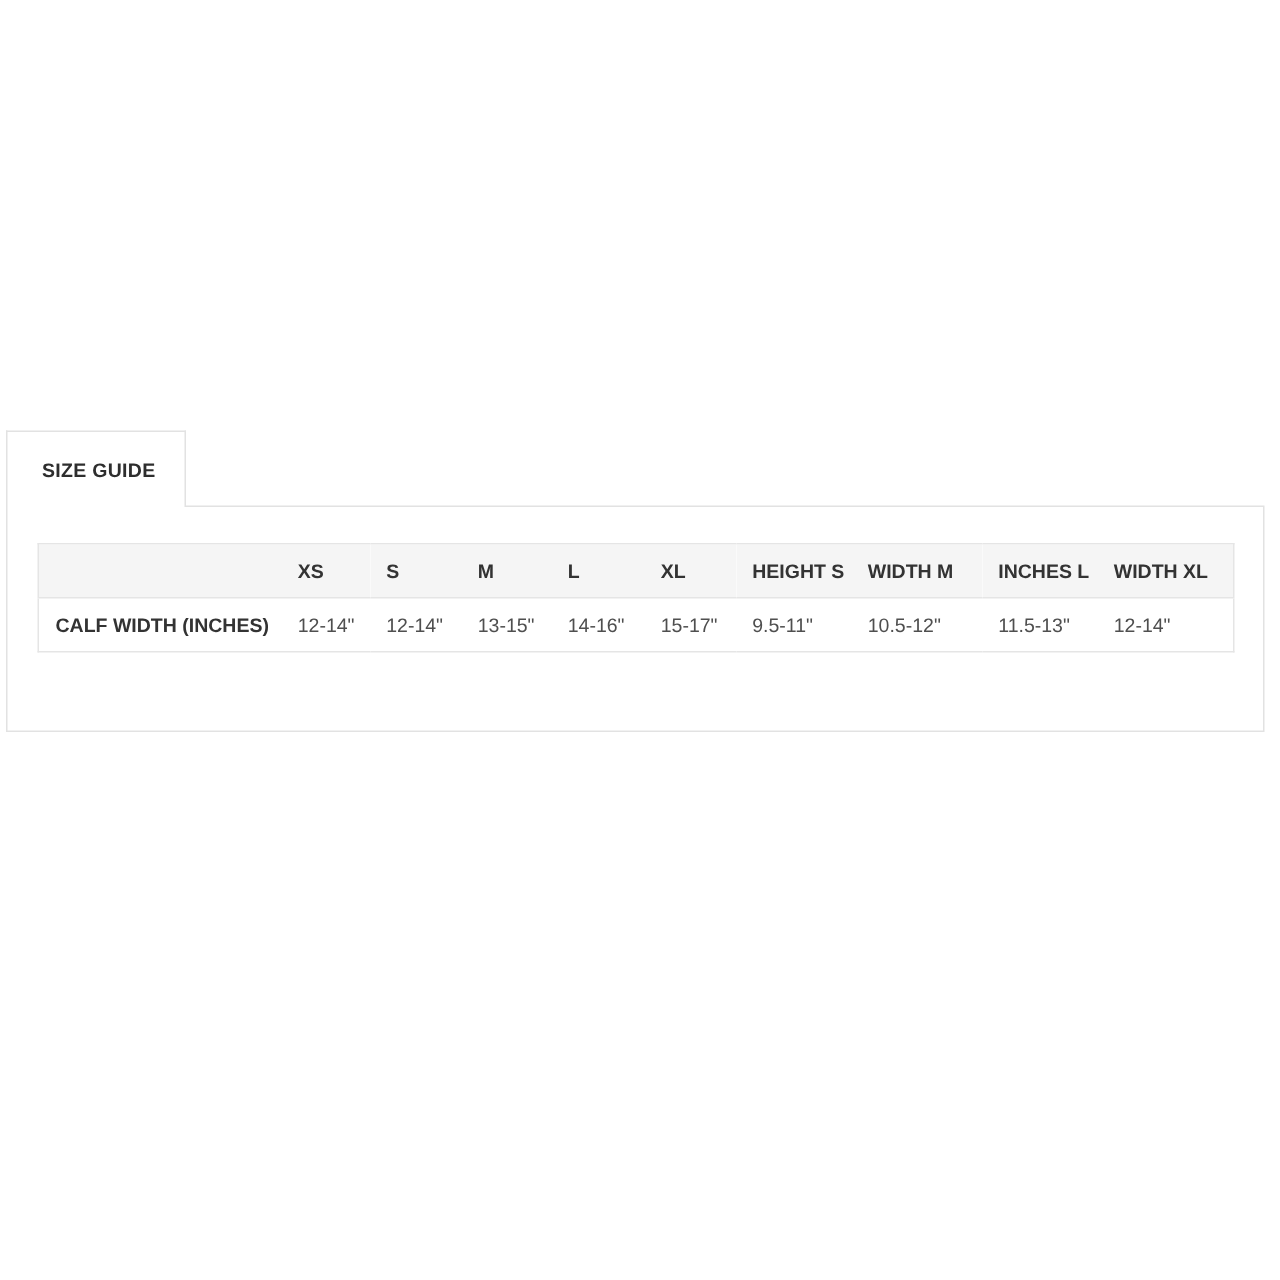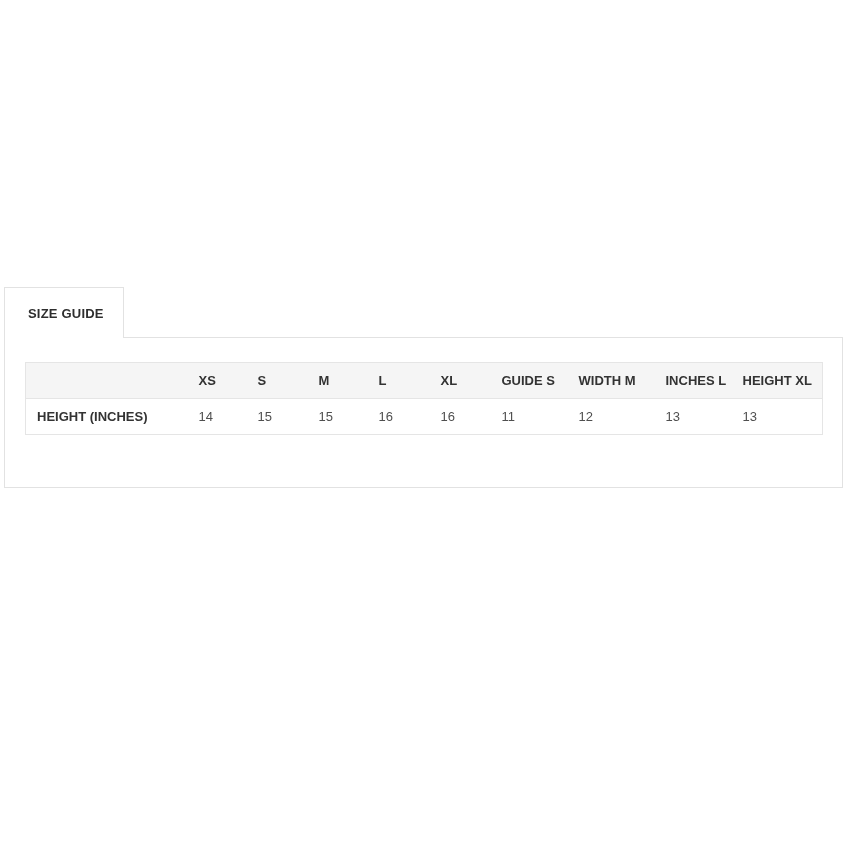--- a/index.html
+++ b/index.html
@@ -121,35 +121,35 @@
       <col>
     </colgroup>
     <thead>
       <tr>
         <th></th>
         <th>XS</th>
         <th>S</th>
         <th>M</th>
         <th>L</th>
         <th>XL</th>
-        <th>GUIDE S</th>
+        <th>HEIGHT S</th>
         <th>WIDTH M</th>
         <th>INCHES L</th>
-        <th>HEIGHT XL</th>
+        <th>WIDTH XL</th>
       </tr>
     </thead>
     <tbody>
       <tr>
-        <th>HEIGHT (INCHES)</th>
-        <td>14</td>
-        <td>15</td>
-        <td>15</td>
-        <td>16</td>
-        <td>16</td>
-        <td>11</td>
-        <td>12</td>
-        <td>13</td>
-        <td>13</td>
+        <th>CALF WIDTH (INCHES)</th>
+        <td>12-14"</td>
+        <td>12-14"</td>
+        <td>13-15"</td>
+        <td>14-16"</td>
+        <td>15-17"</td>
+        <td>9.5-11"</td>
+        <td>10.5-12"</td>
+        <td>11.5-13"</td>
+        <td>12-14"</td>
       </tr>
     </tbody>
   </table>
 
 </div>
 
 </body></html>

